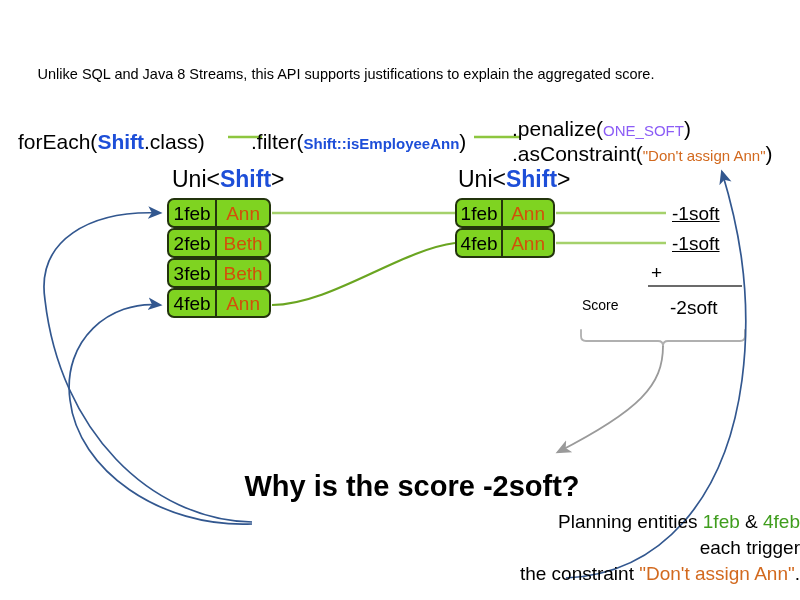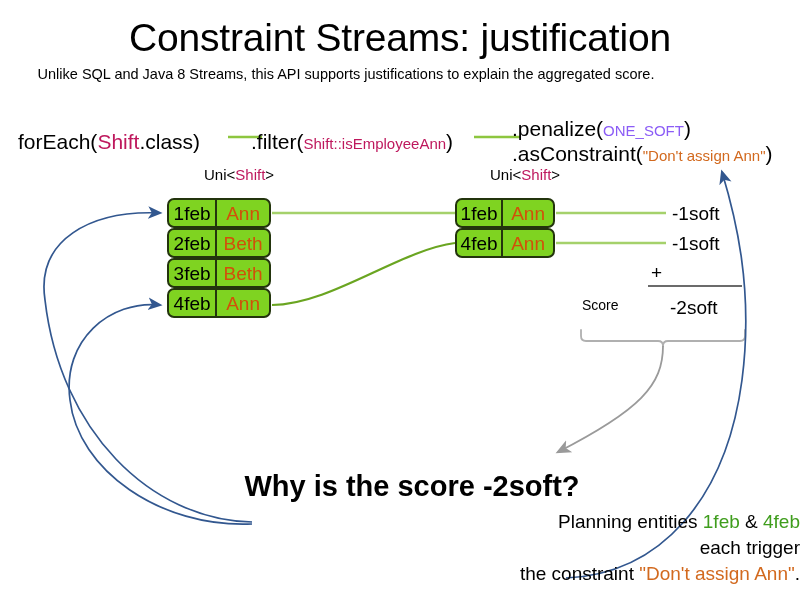--- a/index.html
+++ b/index.html
@@ -67,31 +67,30 @@
   }
   .code-asconstraint {
     position: absolute;
     left: 512px; top: 142px;
     font-size: 21px;
     white-space: nowrap;
   }
   .sm {
     font-size: 15px;
   }
-  .green { color: #be185d; }
+  .green { color: #1d4ed8; font-weight: bold; }
   .green-bright { color: #3f9d1d; }
   .orange { color: #d2691e; }
   .grey-dark { color: #8b5cf6; }
 
   
   .uni-caption {
     position: absolute;
-    font-size: 15px;
-    white-space: nowrap;
-    margin-left: 32px;
+    font-size: 23px;
+    white-space: nowrap;
   }
   .uni-left  { left: 172px; top: 166px; }
   .uni-right { left: 458px; top: 166px; }
 
   
   .stack { position: absolute; }
   .stack-left  { left: 167px; top: 198px; }
   .stack-right { left: 455px; top: 198px; }
 
   .tuple {
@@ -129,20 +128,21 @@
   .stack-right .tuple { width: 100px; }
   .stack-right .tuple .cell-date { width: 48px; }
   .stack-right .tuple .cell-name { width: 52px; }
 
   
   .soft-label {
     position: absolute;
     font-size: 19px;
     white-space: nowrap;
     left: 672px;
+    text-decoration: underline;
   }
   .soft-1 { top: 203px; }
   .soft-2 { top: 233px; }
 
   .plus-sign {
     position: absolute;
     left: 651px; top: 262px;
     font-size: 19px;
   }
   .sum-rule {
@@ -217,21 +217,20 @@
 
     <path d="M663,346 C663,385 640,410 558,452" fill="none" stroke="#9a9a9a" stroke-width="1.8" marker-end="url(#arrow-grey)"></path>
 
     <path d="M252,522 C150,520 60,430 45,300 C36,240 90,210 160,213" fill="none" stroke="#32578f" stroke-width="1.7" marker-end="url(#arrow-blue)"></path>
 
     <path d="M252,524 C160,528 78,470 70,400 C62,340 110,300 160,305" fill="none" stroke="#32578f" stroke-width="1.7" marker-end="url(#arrow-blue)"></path>
 
     <path d="M566,578 C660,574 726,500 742,380 C754,288 735,215 722,172" fill="none" stroke="#32578f" stroke-width="1.7" marker-end="url(#arrow-blue)"></path>
   </svg>
 
-  <div class="title">Constraint Streams: justification</div>
   <div class="subtitle">Unlike SQL and Java 8 Streams, this API supports justifications to explain the aggregated score.</div>
 
   <div class="code-foreach"><span>forEach(</span><span class="green">Shift</span><span>.class)</span></div>
 
   <div class="code-filter"><span>.filter(</span><span class="sm green">Shift::isEmployeeAnn</span><span>)</span></div>
 
   <div class="code-penalize"><span>.penalize(</span><span class="sm grey-dark">ONE_SOFT</span><span>)</span></div>
 
   <div class="code-asconstraint"><span>.asConstraint(</span><span class="sm orange">"Don't assign Ann"</span><span>)</span></div>
 

